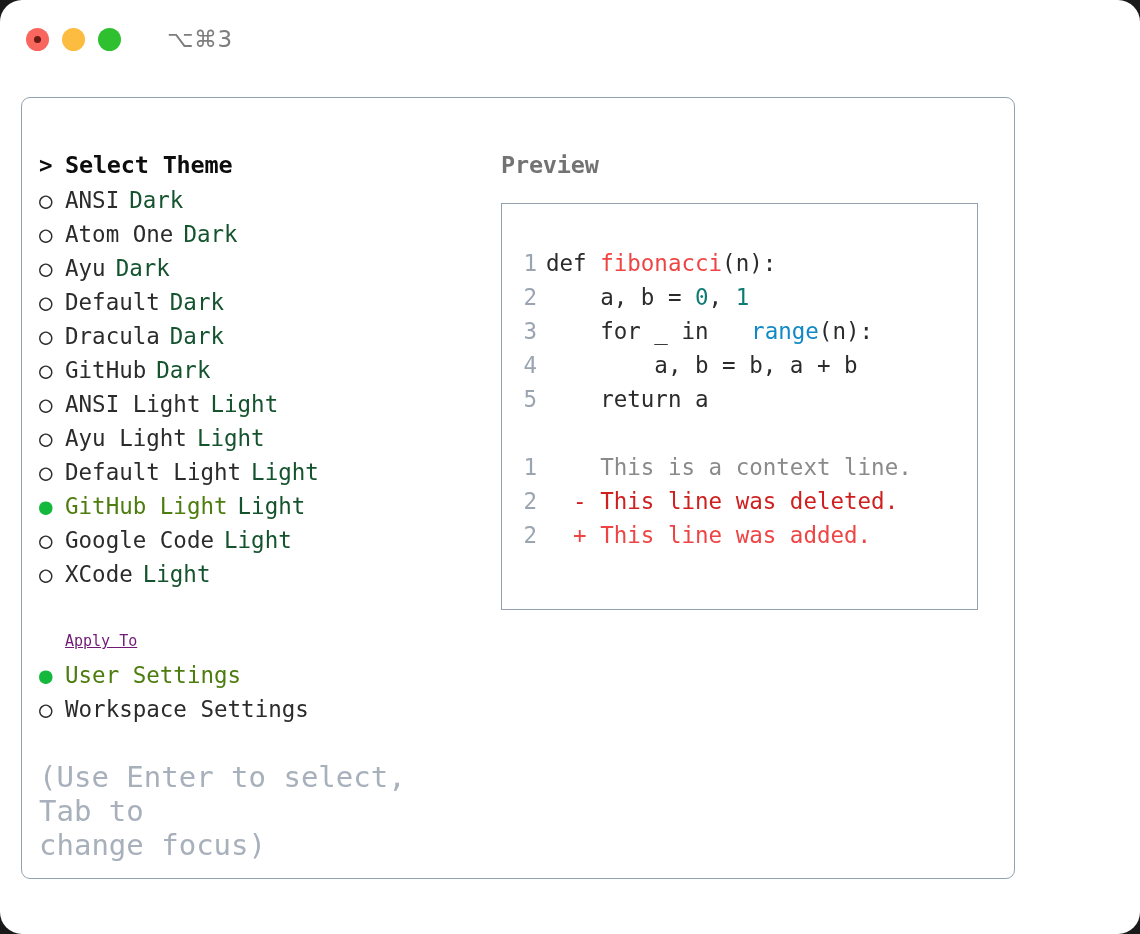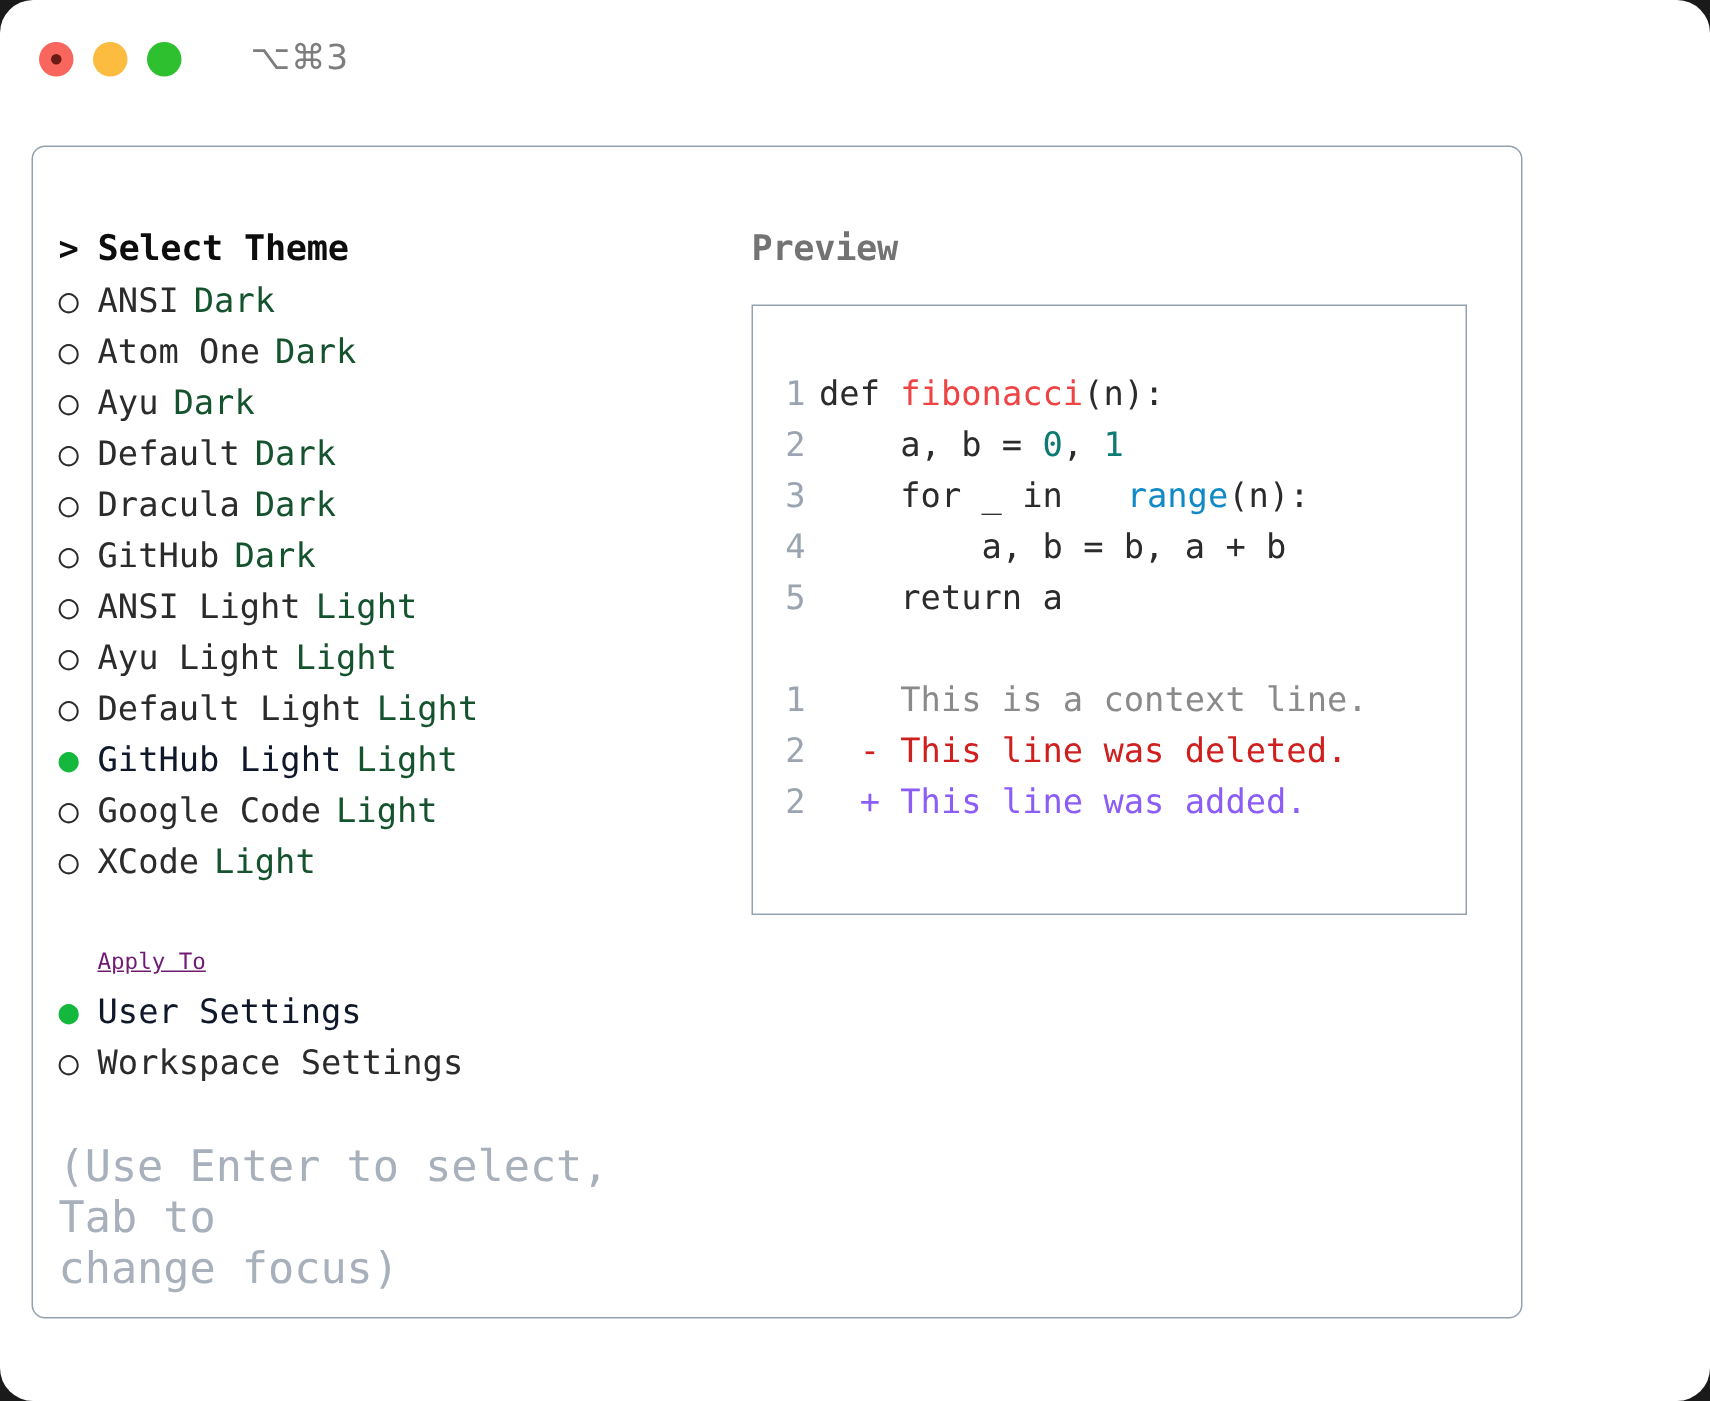--- a/index.html
+++ b/index.html
@@ -113,21 +113,21 @@
   .header-row {
     font-weight: bold;
     color: #0d0d0d;
     font-size: 23.5px;
     line-height: 36px;
     letter-spacing: -0.2px;
   }
   .header-row .row-marker { font-weight: bold; color: #0d0d0d; }
 
   .theme-name { color: #2b2b2b; }
-  .theme-name.selected { color: #0f172a; text-align: center; }
+  .theme-name.selected { color: #4d7c0f; text-align: center; }
 
   .theme-badge {
     color: #14532d;
     margin-left: 10px;
   }
 
   
   .apply-block {
     position: absolute;
     left: 17px;
@@ -197,21 +197,21 @@
 
   .gap { height: 34px; }
 
   .tok-fn   { color: #ef4444; }
   .tok-num  { color: #0d7b74; }
   .tok-call { color: #1189c6; margin-left: 29px; }
   .tok-plain{ color: #2b2b2b; }
 
   .diff-ctx { color: #8a8a8a; }
   .diff-del { color: #cf1f1f; }
-  .diff-add { color: #8b5cf6; }
+  .diff-add { color: #ef4444; }
 </style>
 </head>
 <body>
 
 <div class="window">
 
   <div class="titlebar">
     <div class="dots">
       <span class="dot dot-red"></span>
       <span class="dot dot-yellow"></span>

